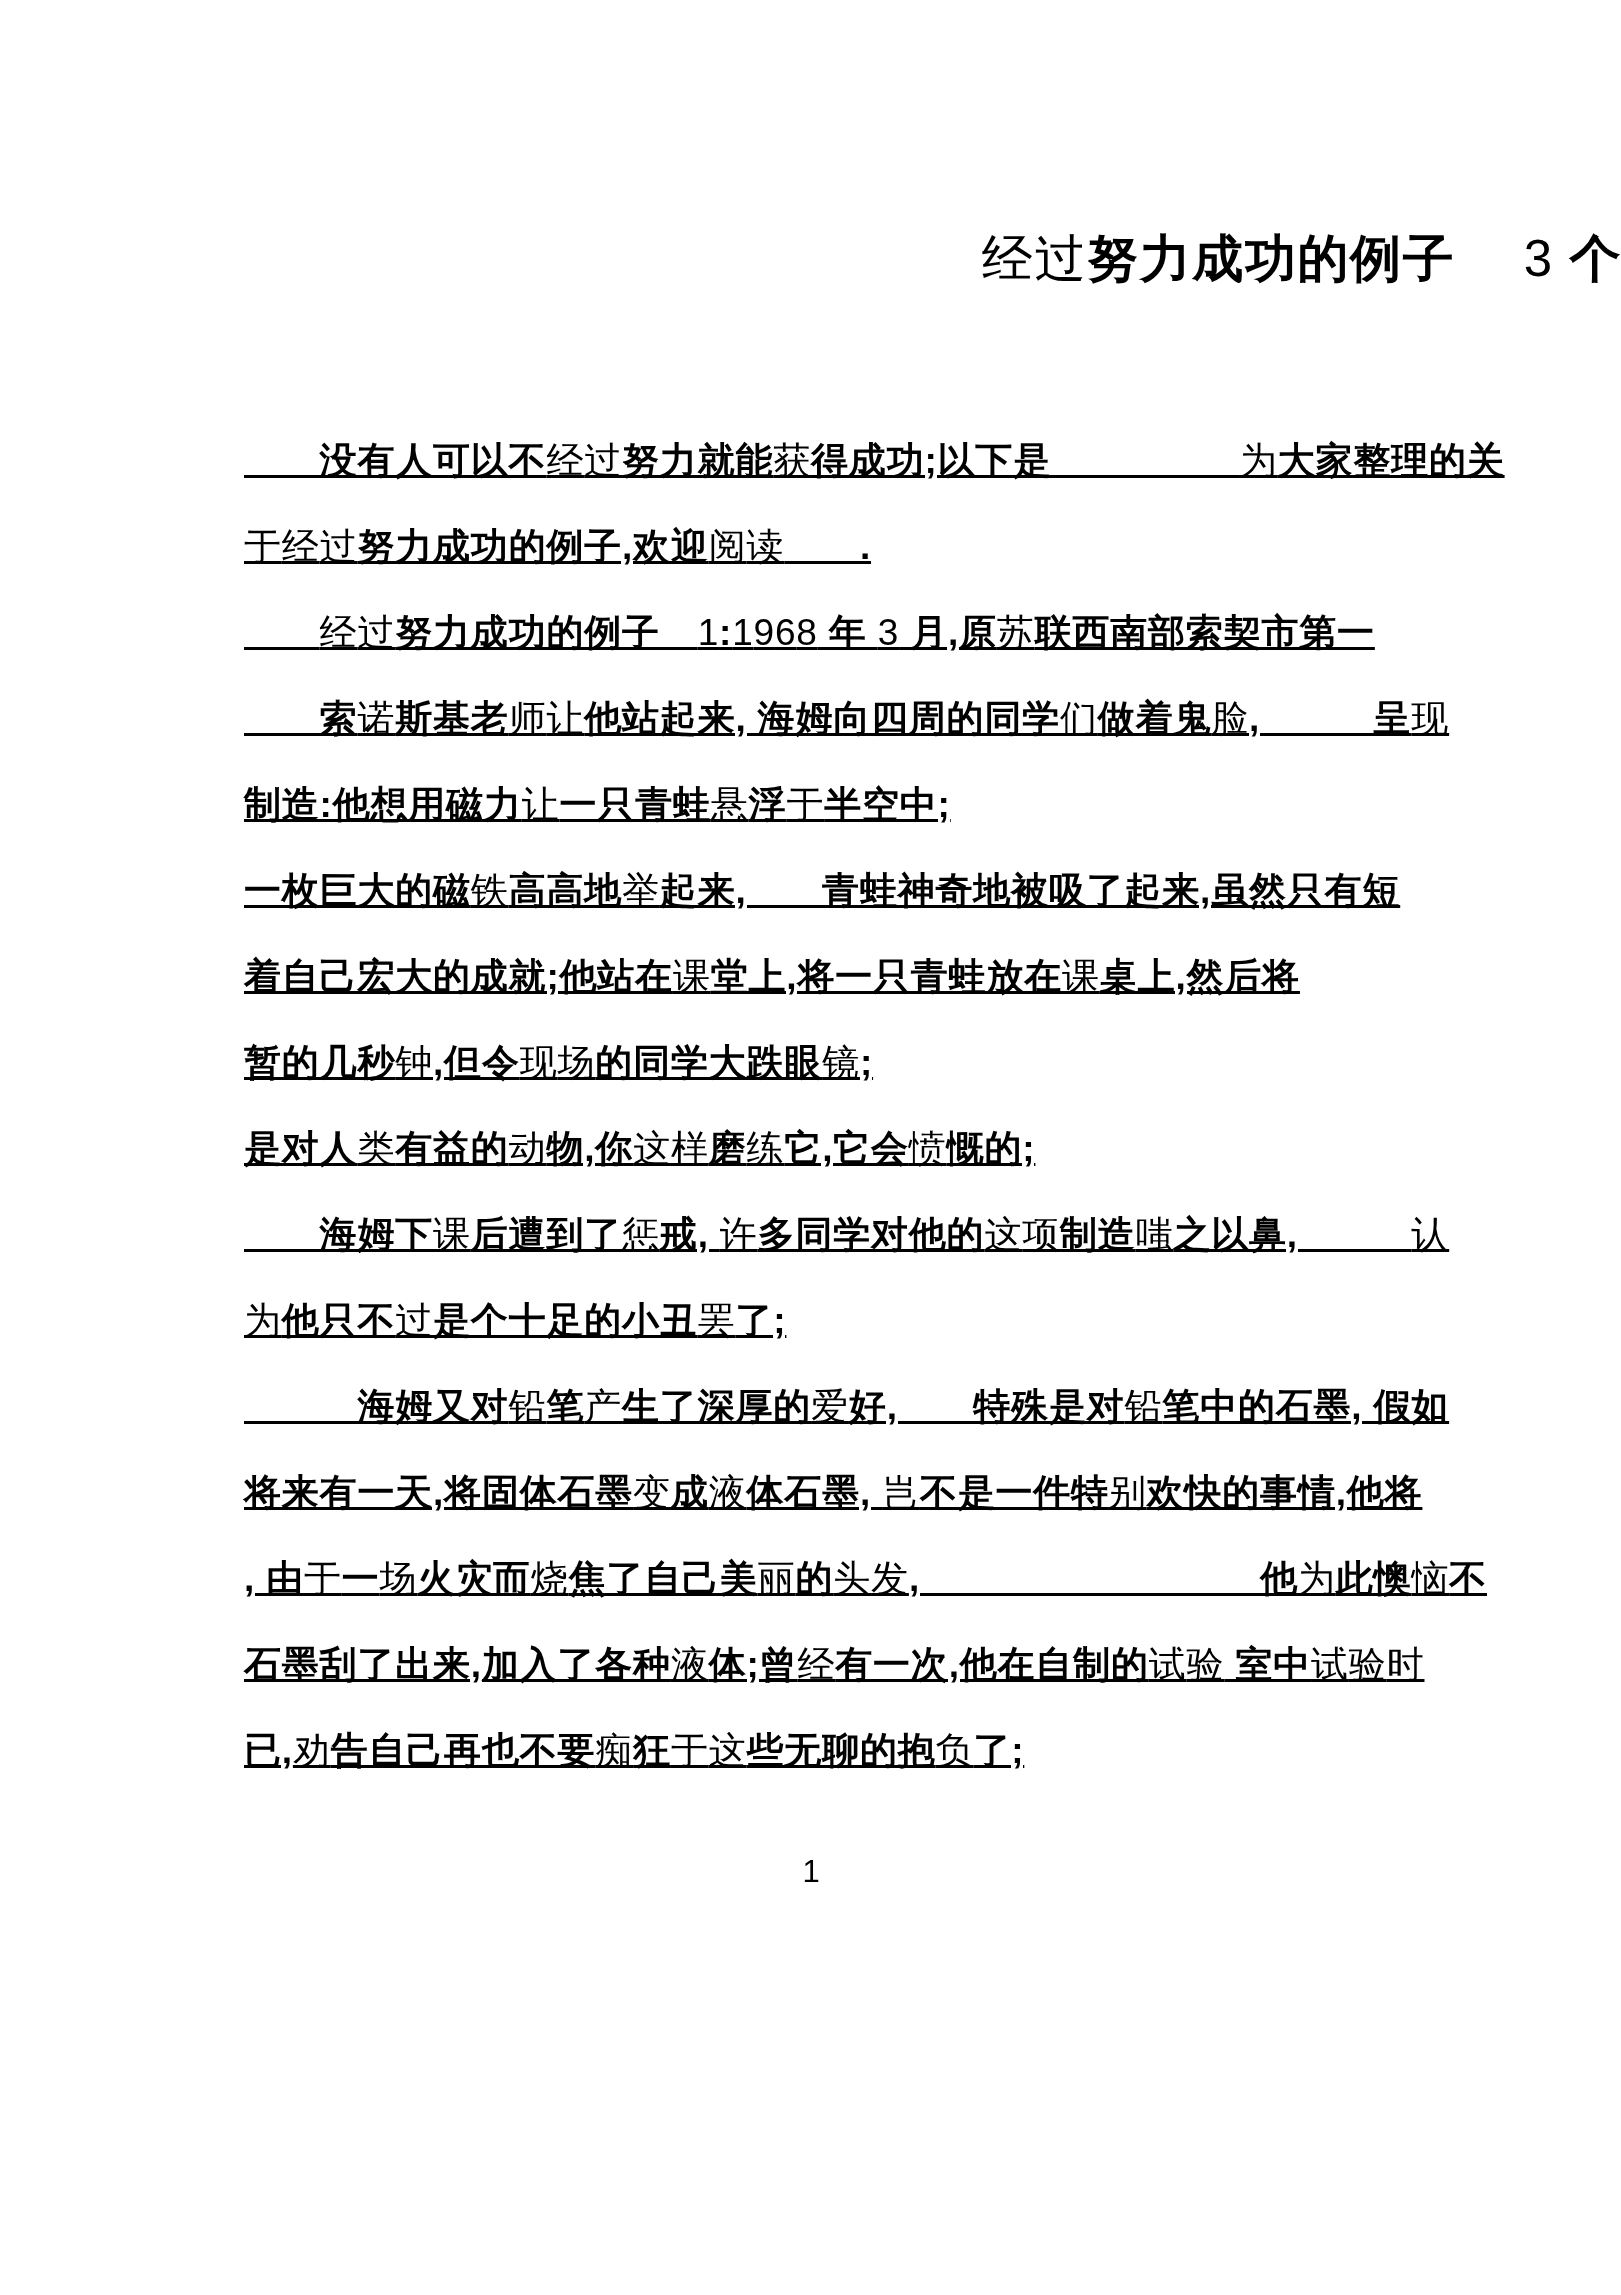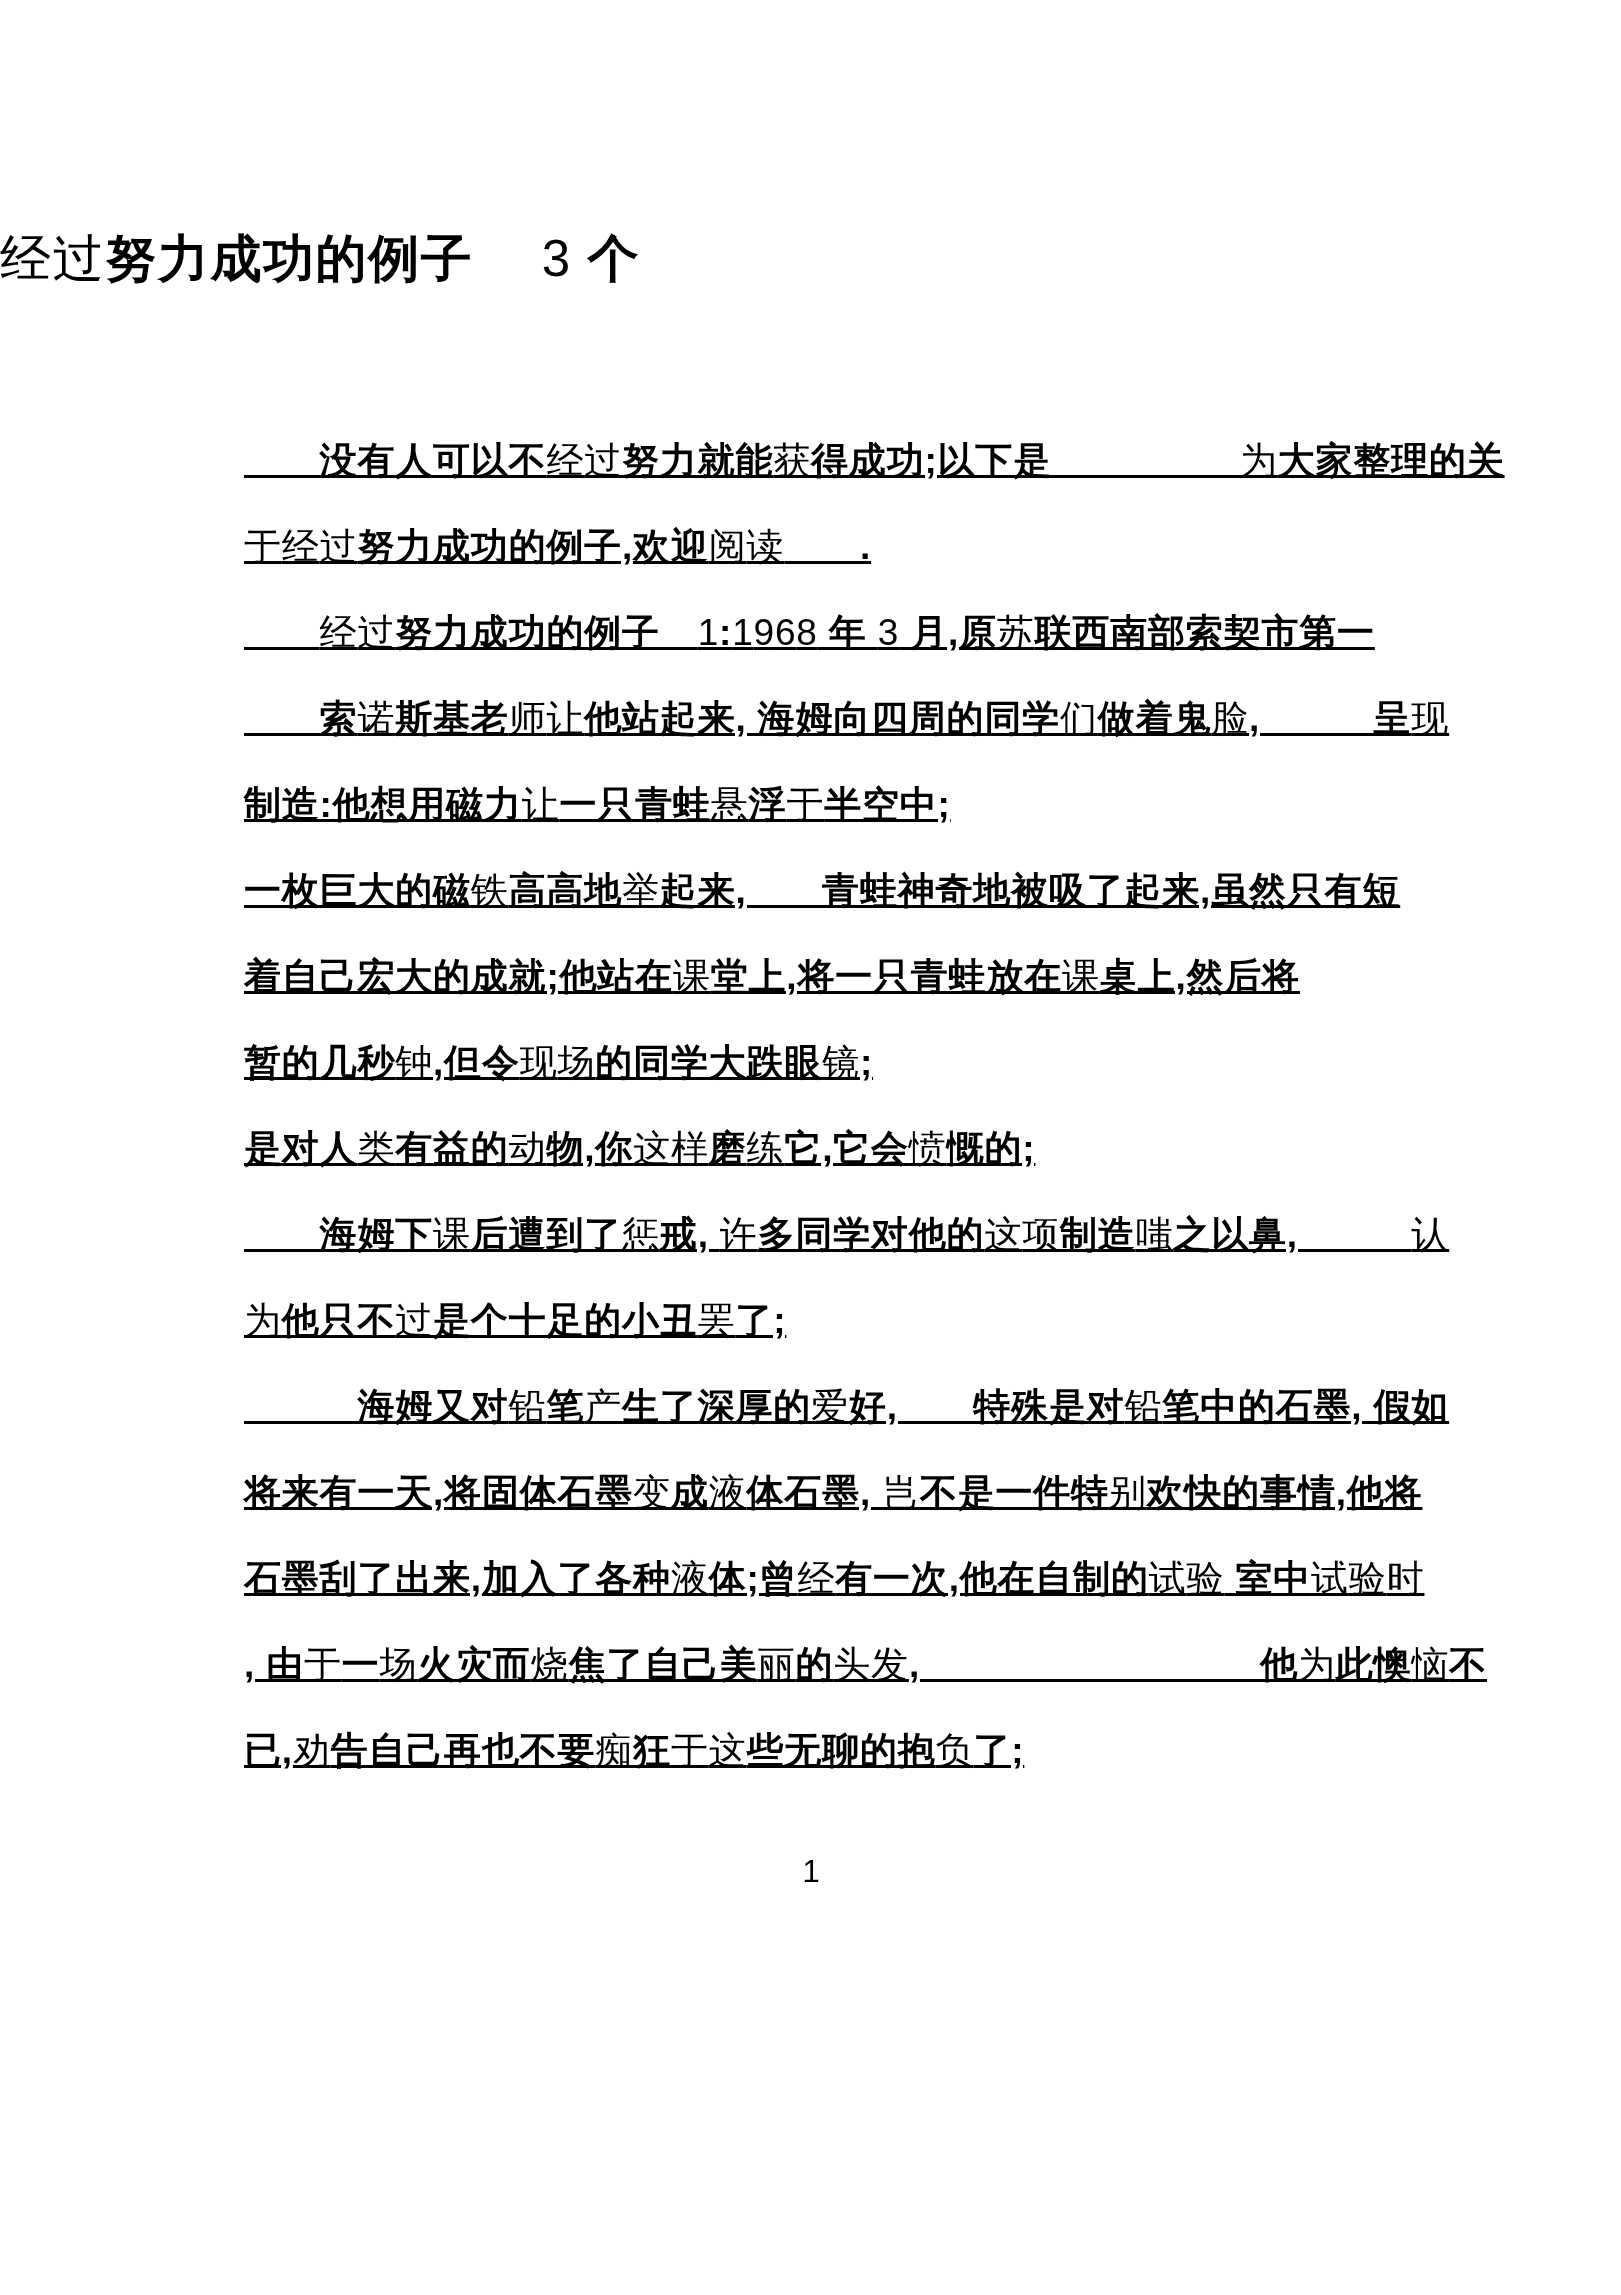--- a/index.html
+++ b/index.html
@@ -8,21 +8,21 @@
     width: 1622px;
     height: 2295px;
     background: #ffffff;
     color: #000000;
     font-family: "Liberation Sans", sans-serif;
     position: relative;
     overflow: hidden;
   }
   .title {
     padding-top: 226px;
-    text-align: left;
+    text-align: right;
     font-size: 51px;
     line-height: 65px;
     font-weight: 700;
     letter-spacing: 1.6px;
     white-space: pre-wrap;
   }
   .doc-body {
     margin-top: 127px;
     padding: 0 232px 0 244px;
     font-size: 37px;
@@ -57,20 +57,20 @@
       <div class="line cjk">　　索<span class="light">诺</span>斯基老<span class="light">师</span><span class="light">让</span>他站起来, 海姆向四周的同学<span class="light">们</span>做着鬼<span class="light">脸</span>,　　　呈<span class="light">现</span></div>
       <div class="line cjk">制造:他想用磁力<span class="light">让</span>一只青蛙<span class="light">悬</span>浮<span class="light">于</span>半空中;</div>
       <div class="line cjk">一枚巨大的磁<span class="light">铁</span>高高地<span class="light">举</span>起来,　　青蛙神奇地被吸了起来,虽然只有短</div>
       <div class="line cjk">着自己宏大的成就;他站在<span class="light">课</span>堂上,将一只青蛙放在<span class="light">课</span>桌上,然后将</div>
       <div class="line cjk">暂的几秒<span class="light">钟</span>,但令<span class="light">现</span><span class="light">场</span>的同学大跌眼<span class="light">镜</span>;</div>
       <div class="line cjk">是对人<span class="light">类</span>有益的<span class="light">动</span>物,你<span class="light">这</span><span class="light">样</span>磨<span class="light">练</span>它,它会<span class="light">愤</span>慨的;</div>
       <div class="line cjk">　　海姆下<span class="light">课</span>后遭到了<span class="light">惩</span>戒, <span class="light">许</span>多同学对他的<span class="light">这</span><span class="light">项</span>制造<span class="light">嗤</span>之以鼻,　　　<span class="light">认</span></div>
       <div class="line cjk"><span class="light">为</span>他只不<span class="light">过</span>是个十足的小丑<span class="light">罢</span>了;</div>
       <div class="line cjk">　　　海姆又对<span class="light">铅</span>笔<span class="light">产</span>生了深厚的<span class="light">爱</span>好,　　特殊是对<span class="light">铅</span>笔中的石墨, 假如</div>
       <div class="line cjk">将来有一天,将固体石墨<span class="light">变</span>成<span class="light">液</span>体石墨, <span class="light">岂</span>不是一件特<span class="light">别</span>欢快的事情,他将</div>
+      <div class="line cjk">, 由<span class="light">于</span>一<span class="light">场</span>火灾而<span class="light">烧</span>焦了自己美<span class="light">丽</span>的<span class="light">头</span><span class="light">发</span>,　　　　　　　　　他<span class="light">为</span>此懊<span class="light">恼</span>不</div>
       <div class="line cjk">石墨刮了出来,加入了各种<span class="light">液</span>体;曾<span class="light">经</span>有一次,他在自制的<span class="light">试</span><span class="light">验</span> 室中<span class="light">试</span><span class="light">验</span><span class="light">时</span></div>
-      <div class="line cjk">, 由<span class="light">于</span>一<span class="light">场</span>火灾而<span class="light">烧</span>焦了自己美<span class="light">丽</span>的<span class="light">头</span><span class="light">发</span>,　　　　　　　　　他<span class="light">为</span>此懊<span class="light">恼</span>不</div>
       <div class="line cjk">已,<span class="light">劝</span>告自己再也不要<span class="light">痴</span>狂<span class="light">于</span><span class="light">这</span>些无聊的抱<span class="light">负</span>了;</div>
     </div>
 
   <div class="page-number">1</div>
 </div>
 
 
 </body></html>

